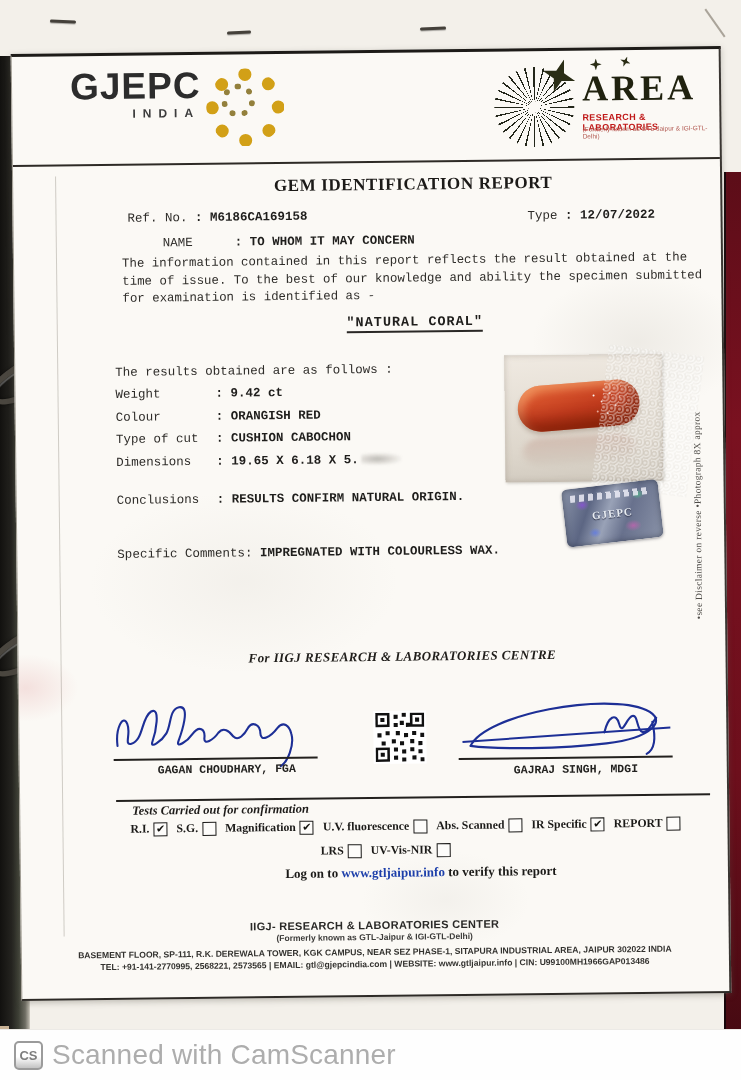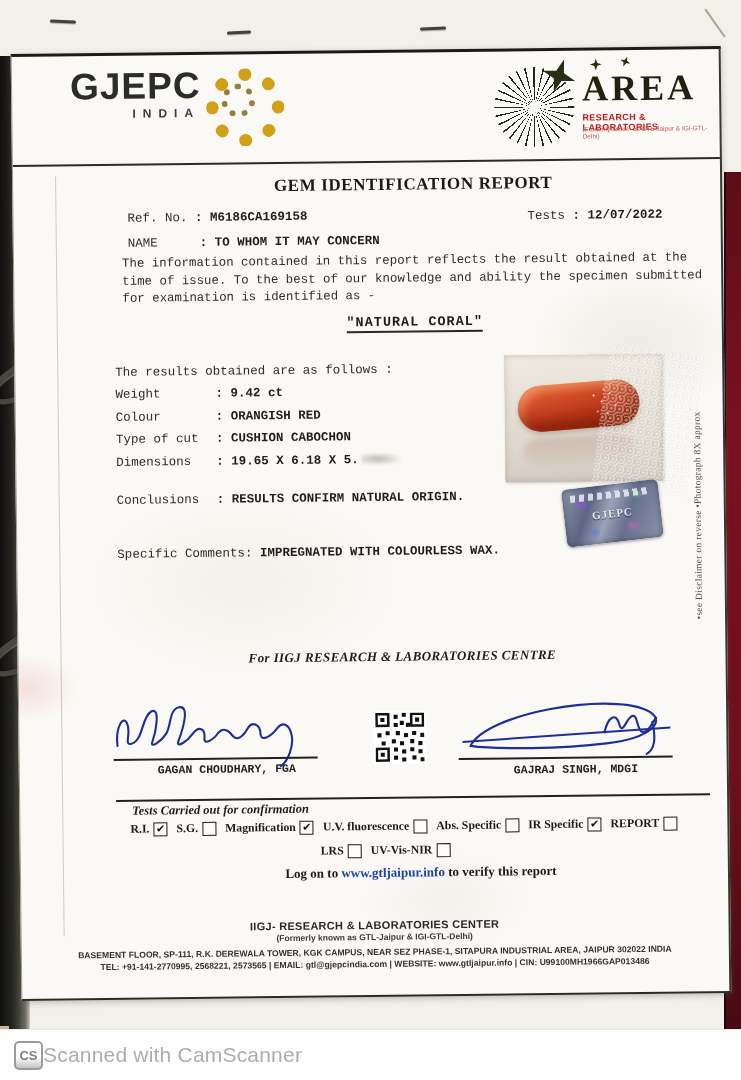--- a/index.html
+++ b/index.html
@@ -21,21 +21,21 @@
      border-left:2px solid #17060a;
      background:linear-gradient(to bottom,#5c0d18,#7a1120 30%,#6d0f1c 70%,#470a12);}
   .corner-chip{position:absolute;left:0;top:1026px;width:9px;height:12px;background:#c9b295;}
 
   
   .cam-bar{position:absolute;left:0;bottom:0;width:741px;height:50px;background:#fefefe;
      display:flex;align-items:center;border-top:1px solid #eceae6;}
   .cs-logo{width:25px;height:25px;margin-left:14px;border:2px solid #9b9b9b;border-radius:5px;
      background:linear-gradient(#fff 55%,#c3c3c3);display:flex;align-items:center;justify-content:center;
      font-weight:bold;font-size:13px;color:#7e7e7e;}
-  .cam-text{font-size:21px;color:#adadad;letter-spacing:.2px;}
+  .cam-text{margin-left:9px;font-size:28px;color:#adadad;letter-spacing:.2px;}
 
   
   .page{position:absolute;left:16px;top:50px;width:707px;height:942px;
      transform:rotate(-0.65deg);transform-origin:50% 50%;
      border-top:3px solid #1d1b18;border-bottom:2px solid #2d2a26;
      border-left:1px solid #a09c92;border-right:2px solid #3a3632;
      background:
        radial-gradient(150px 100px at 88% 31%, rgba(205,200,190,.28), transparent 70%),
        radial-gradient(220px 130px at 32% 56%, rgba(212,207,197,.20), transparent 70%),
        radial-gradient(70px 45px at 1% 67%, rgba(225,160,160,.28), transparent 75%),
@@ -68,21 +68,21 @@
 
   
   .mono{font-family:"Liberation Mono","DejaVu Sans Mono",monospace;color:#2e2c29;}
   .b{font-weight:bold;color:#1f1e1c;}
   .title{position:absolute;left:100px;top:122px;width:600px;text-align:center;
      font-family:"Liberation Serif","DejaVu Serif",serif;font-weight:bold;font-size:17px;
      color:#1c1a18;letter-spacing:.6px;}
   .refrow{position:absolute;left:114px;top:156px;font-size:12.5px;}
   .daterow{position:absolute;left:514px;top:158px;font-size:12.5px;}
   .namerow{position:absolute;left:114px;top:181px;font-size:12.5px;}
-  .namerow .lbl{display:inline-block;width:72px;}
+  .namerow .lbl{display:inline-block;width:72px;margin-left:35px;}
   .intro{position:absolute;left:108px;top:200px;width:596px;font-size:12.4px;line-height:1.42;}
   .ident{position:absolute;left:100px;top:262px;width:600px;text-align:center;font-size:13.5px;
      letter-spacing:1px;}
   .ident span{border-bottom:2px solid #2a2826;padding-bottom:1px;}
 
   .results{position:absolute;left:100px;top:310px;font-size:12.5px;}
   .rheading{margin-bottom:8px;}
   .rrow{height:22.5px;}
   .rlabel{display:inline-block;width:100px;}
   .smudge{display:inline-block;width:40px;height:12px;margin-left:2px;vertical-align:middle;
@@ -199,21 +199,21 @@
       <div class="iigj-formerly">(Formerly known as GTL-Jaipur &amp; IGI-GTL-Delhi)</div>
     </div>
     <div class="header-rule"></div>
 
     <div class="title">GEM IDENTIFICATION REPORT</div>
 
     <div class="refrow mono">
       <span>Ref. No. </span><span class="b">: M6186CA169158</span>
     </div>
     <div class="daterow mono">
-      <span>Tests </span><span class="b">: 12/07/2022</span>
+      <span>Type </span><span class="b">: 12/07/2022</span>
     </div>
     <div class="namerow mono">
       <span class="lbl">NAME</span><span class="b">: TO WHOM IT MAY CONCERN</span>
     </div>
 
     <div class="intro mono">The information contained in this report reflects the result obtained at the time of issue. To the best of our knowledge and ability the specimen submitted for examination is identified as -</div>
 
     <div class="ident mono b">
       <span>"NATURAL CORAL"</span>
     </div>
@@ -312,21 +312,21 @@
             <span>✔</span>
           </span>
         </span>
       <span class="test">
           <span>U.V. fluorescence</span>
           <span class="cb">
             <span></span>
           </span>
         </span>
       <span class="test">
-          <span>Abs. Specific</span>
+          <span>Abs. Scanned</span>
           <span class="cb">
             <span></span>
           </span>
         </span>
       <span class="test">
           <span>IR Specific</span>
           <span class="cb">
             <span>✔</span>
           </span>
         </span>

